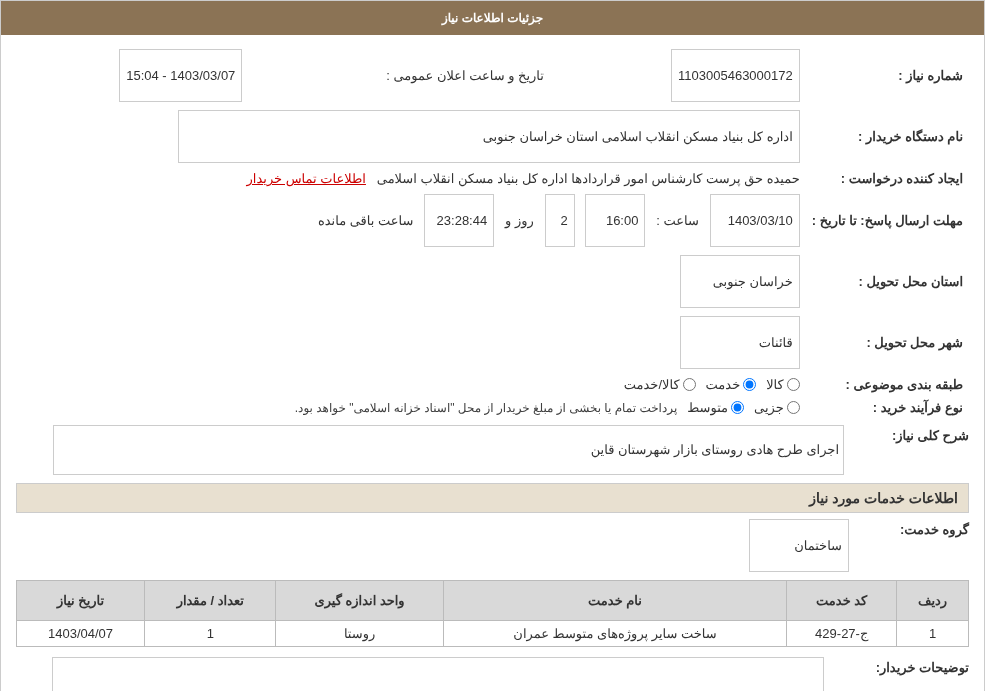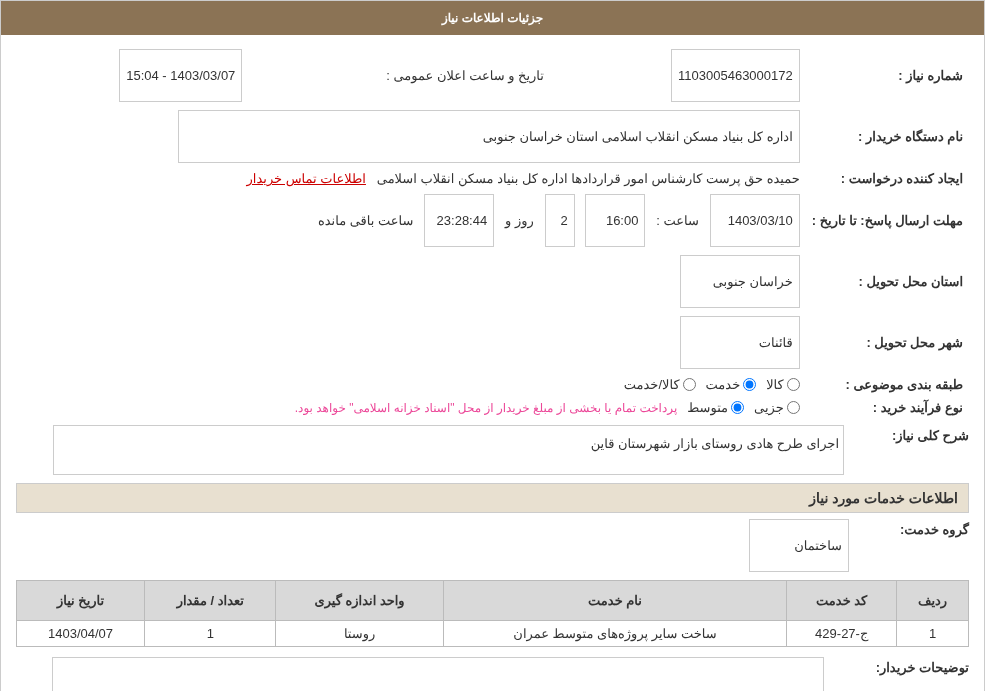--- a/index.html
+++ b/index.html
@@ -234,33 +234,33 @@
         <td colspan="3">
           <span class="radio-group">
             <span class="radio-item">
               <input type="radio" name="noeFarayand" style="">
               <span>جزیی</span>
             </span>
             <span class="radio-item">
               <input type="radio" name="noeFarayand" checked="" style="">
               <span>متوسط</span>
             </span>
-            <span style="color:#ec4899; font-size:12px;">پرداخت تمام یا بخشی از مبلغ خریدار از محل "اسناد خزانه اسلامی" خواهد بود.</span>
+            <span style="color:#404040; font-size:12px;">پرداخت تمام یا بخشی از مبلغ خریدار از محل "اسناد خزانه اسلامی" خواهد بود.</span>
           </span>
         </td>
       </tr>
     </tbody>
       </table>
 
     <div class="inner-row">
       <div class="inner-label">شرح کلی نیاز:</div>
       <div class="inner-value">
         <div class="watermark-area">
           <textarea class="description-textarea" style="height: 50px; width: 95%;" readonly=""></textarea>
-          <span style="position:absolute; top:11px; right:10px; direction:rtl;">اجرای طرح هادی روستای بازار شهرستان قاین</span>
+          <span style="position:absolute; top:17px; right:10px; direction:rtl;">اجرای طرح هادی روستای بازار شهرستان قاین</span>
         </div>
       </div>
     </div>
 
     <div class="section-header">اطلاعات خدمات مورد نیاز</div>
 
     <div class="inner-row" style="margin-bottom:8px;">
       <div class="inner-label">گروه خدمت:</div>
       <div class="inner-value">
         <span class="value-box" style="min-width:100px;">ساختمان</span>

